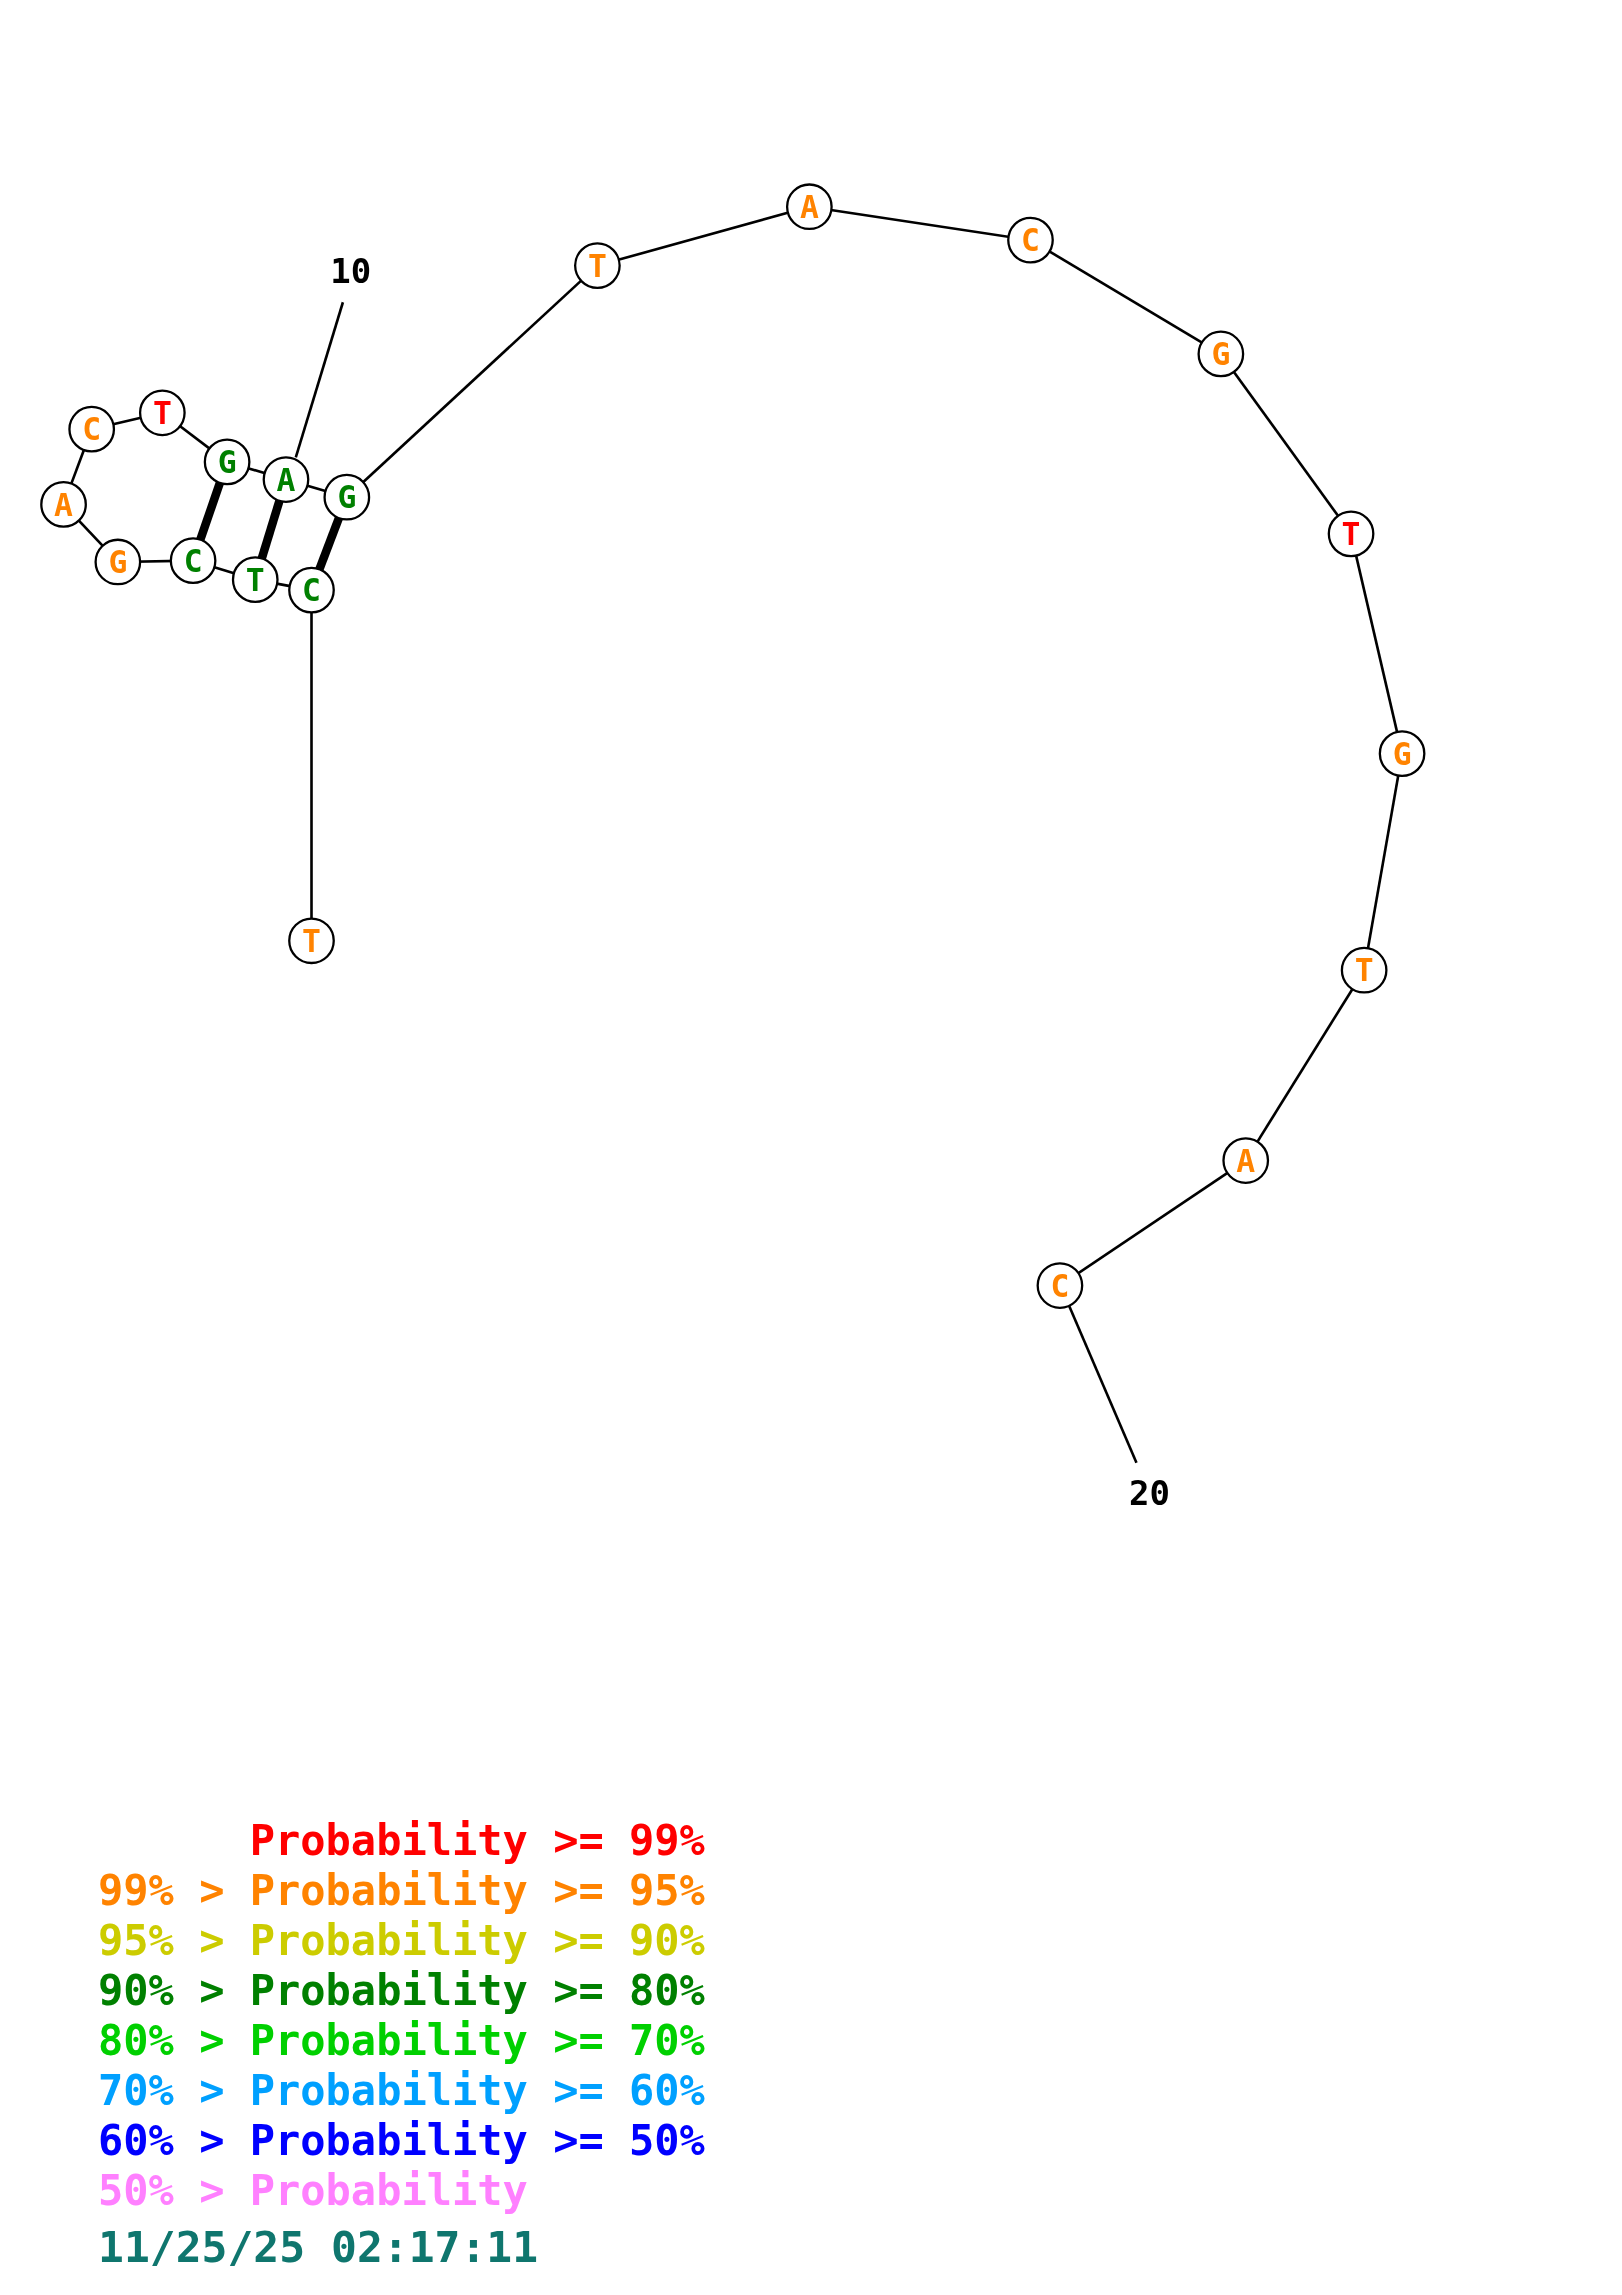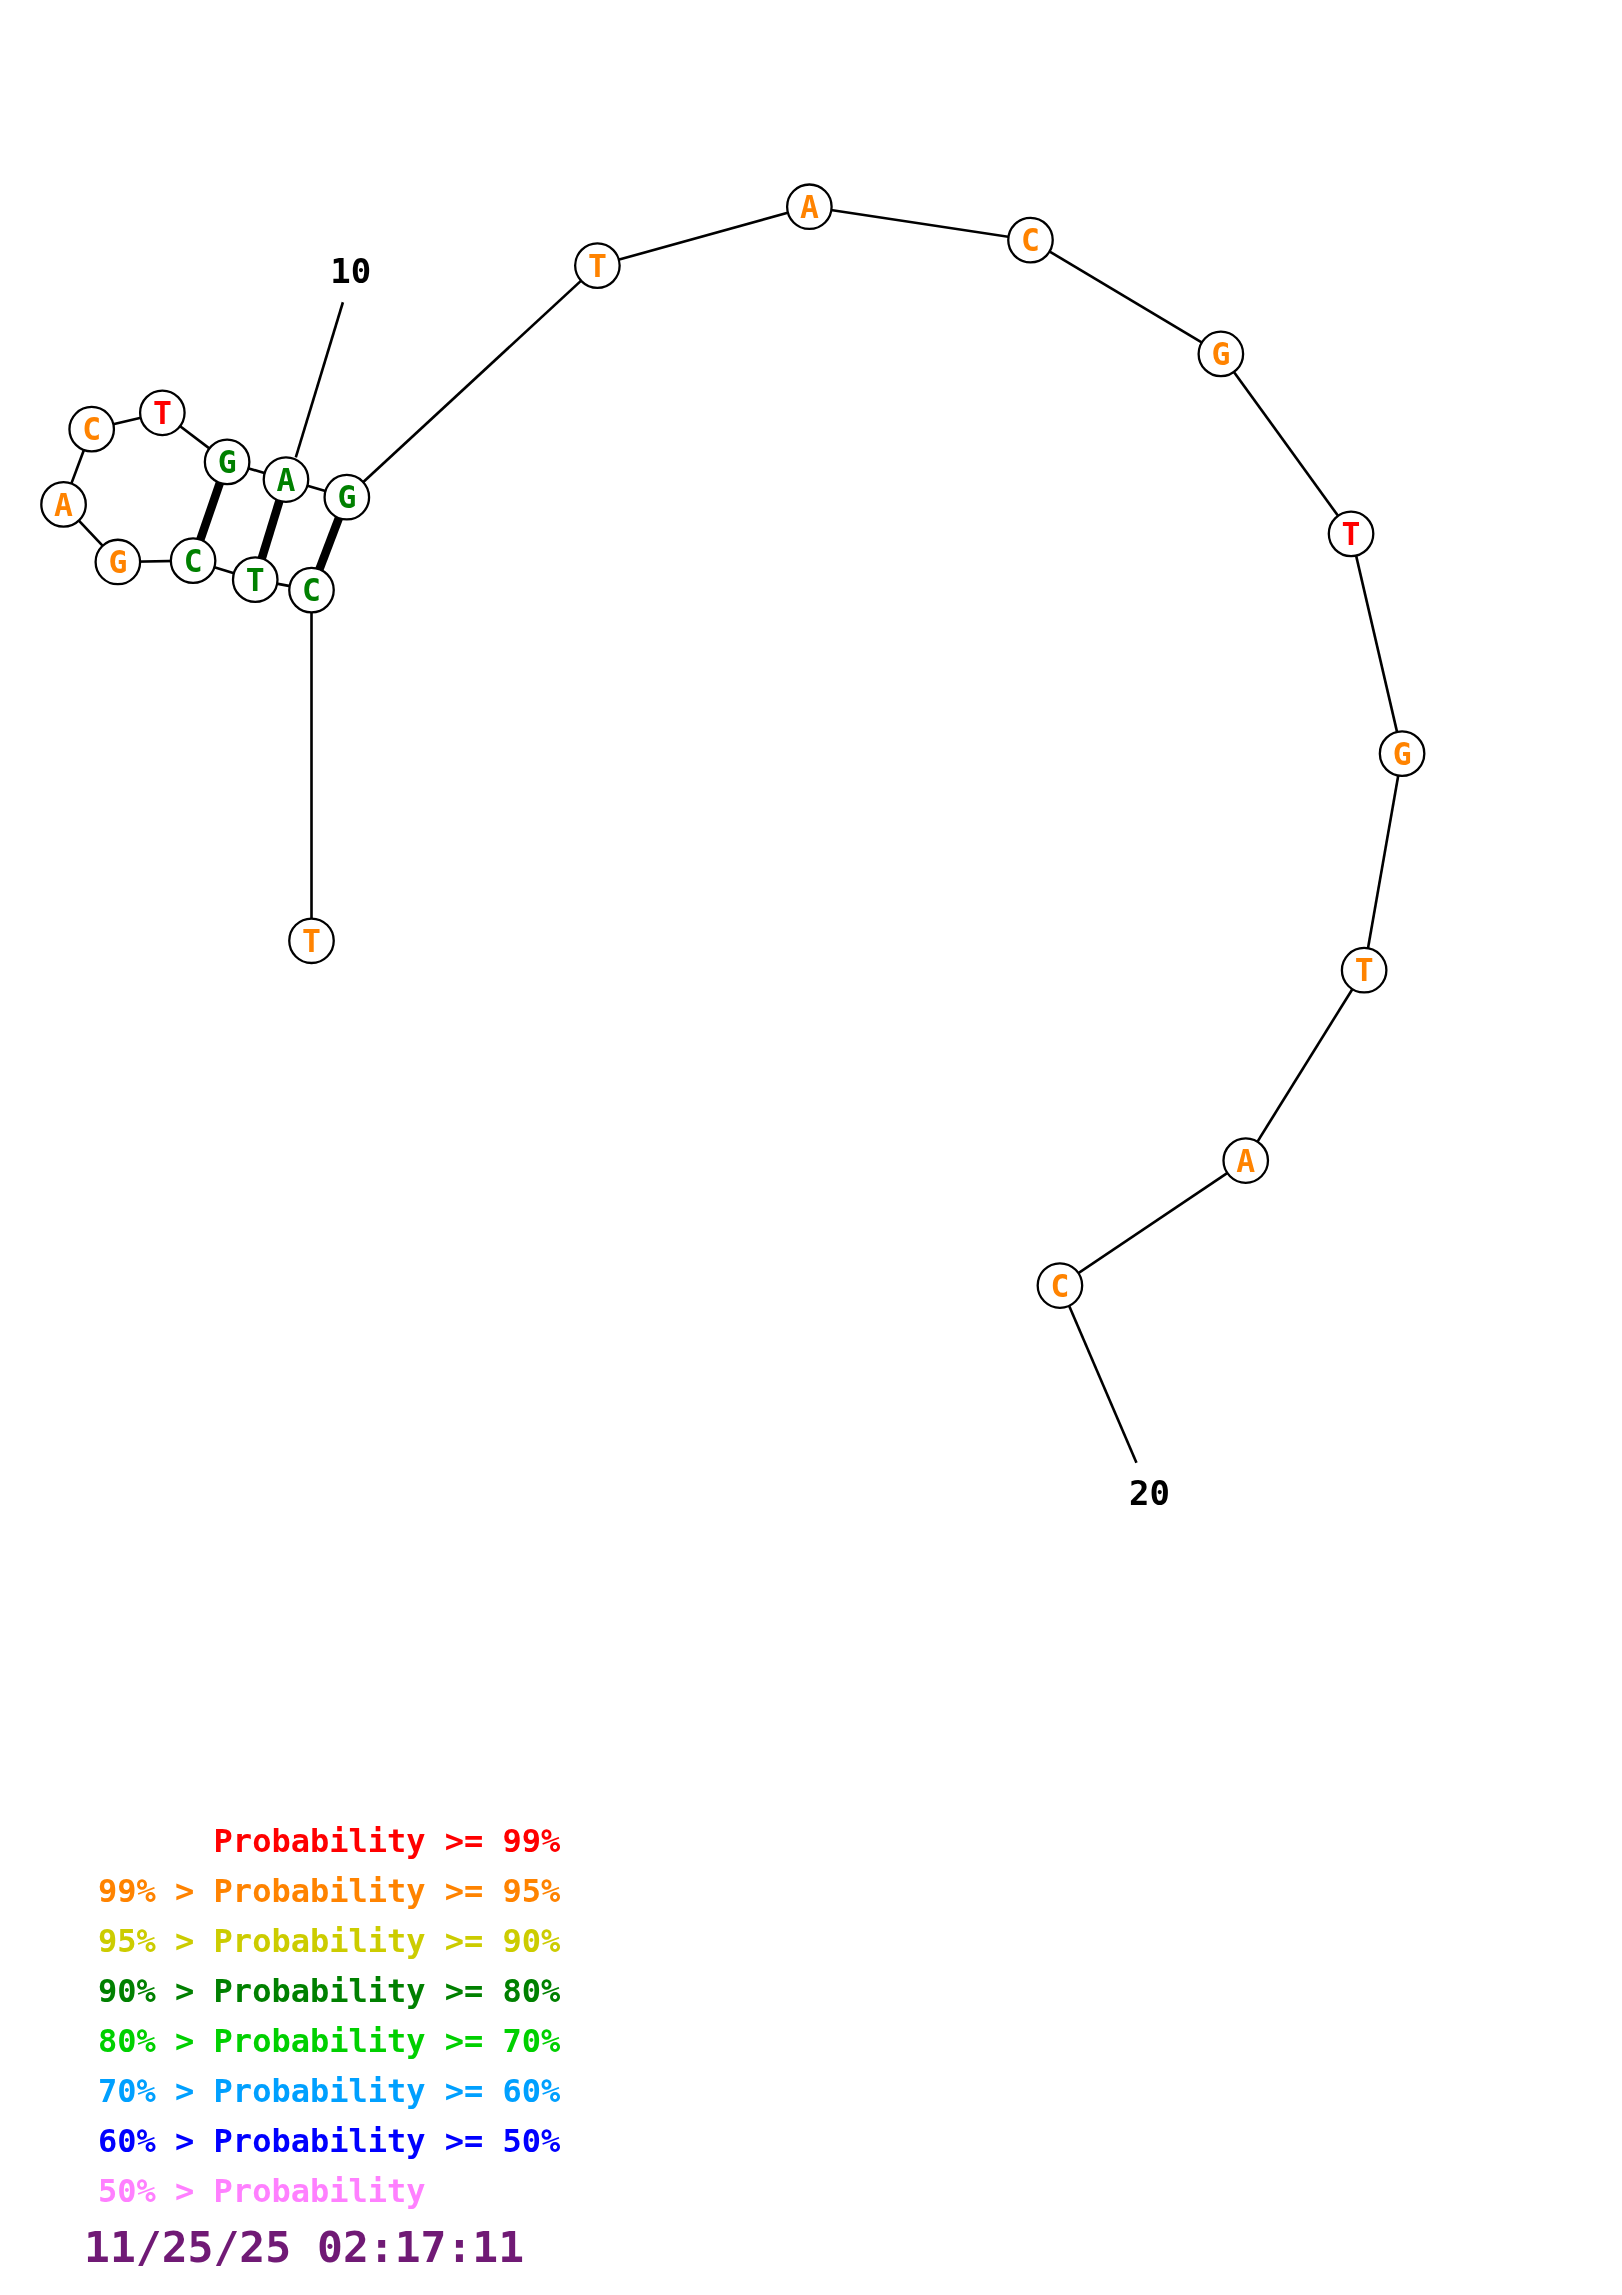--- a/index.html
+++ b/index.html
@@ -18,33 +18,33 @@
     position: absolute;
     left: 0;
     top: 0;
   }
   #legend {
     position: absolute;
     left: 98px;
     top: 1816px;
     font-family: "DejaVu Sans Mono", monospace;
     font-weight: bold;
-    font-size: 32px;
+    font-size: 42px;
     line-height: 50px;
     white-space: pre;
   }
   .legend-row {
     height: 50px;
     white-space: pre;
   }
   #timestamp {
     position: absolute;
-    left: 84px;
+    left: 98px;
     top: 2222px;
-    color: #701a75;
+    color: #0f766e;
     font-family: "DejaVu Sans Mono", monospace;
     font-weight: bold;
     font-size: 43px;
     line-height: 50px;
     white-space: pre;
   }
 </style>
 </head>
 <body>
 

